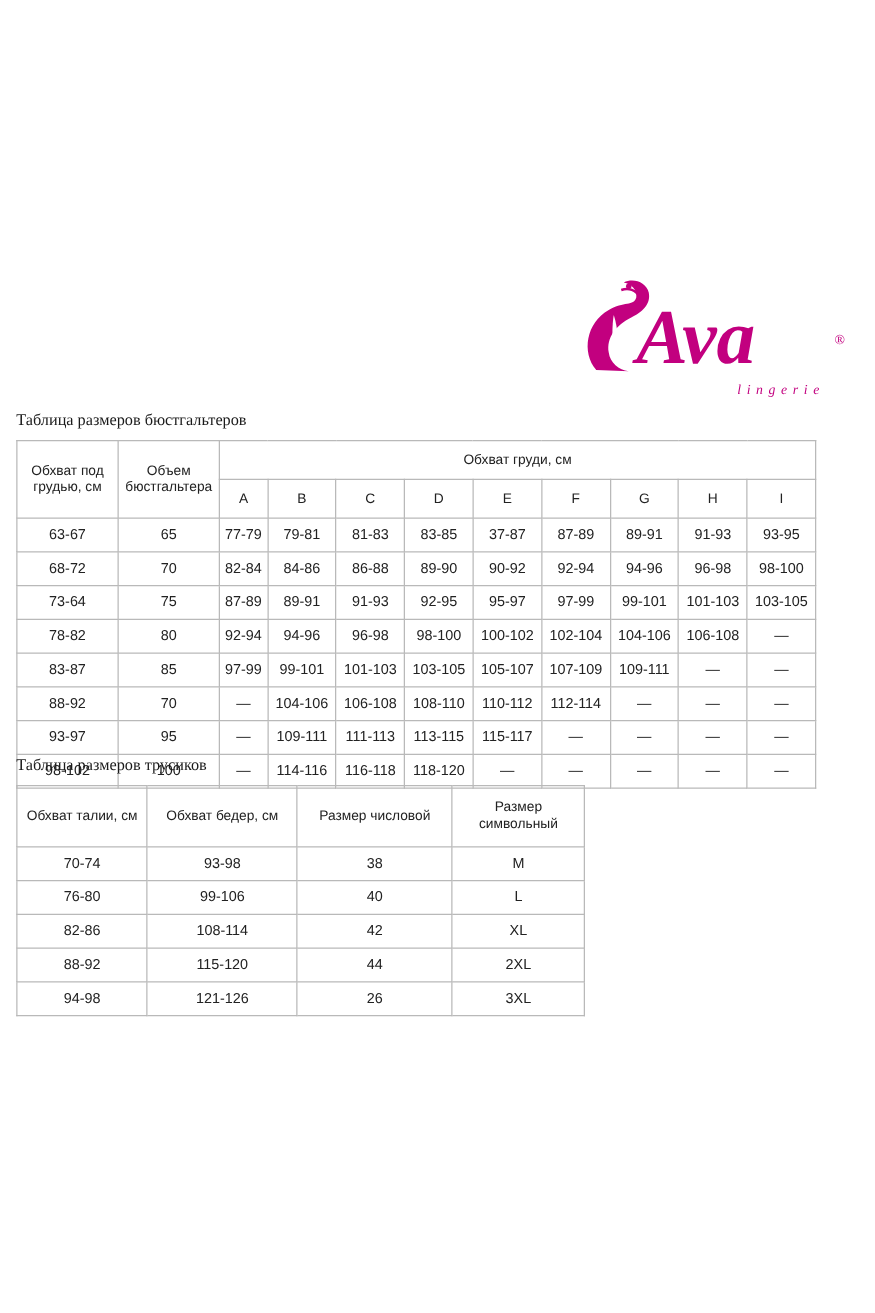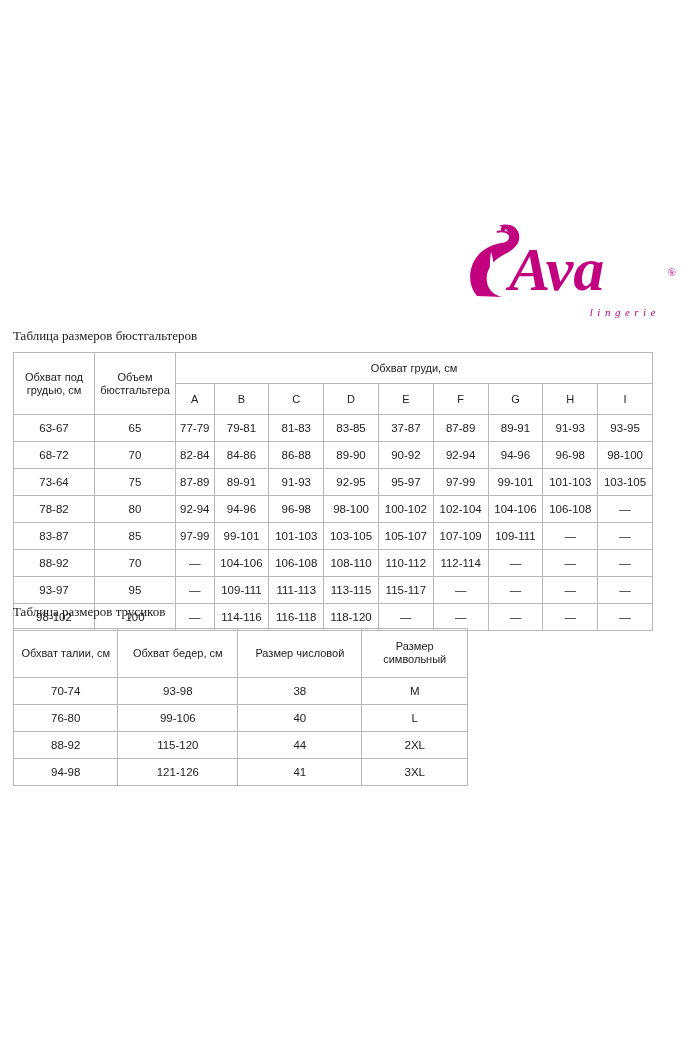--- a/index.html
+++ b/index.html
@@ -283,27 +283,33 @@
         <td>38</td>
         <td>M</td>
       </tr>
       <tr>
         <td>76-80</td>
         <td>99-106</td>
         <td>40</td>
         <td>L</td>
       </tr>
       <tr>
+        <td>82-86</td>
+        <td>108-114</td>
+        <td>42</td>
+        <td>XL</td>
+      </tr>
+      <tr>
         <td>88-92</td>
         <td>115-120</td>
         <td>44</td>
         <td>2XL</td>
       </tr>
       <tr>
         <td>94-98</td>
         <td>121-126</td>
-        <td>41</td>
+        <td>26</td>
         <td>3XL</td>
       </tr>
     </tbody>
   </table>
 
 </div>
 
 </body></html>

